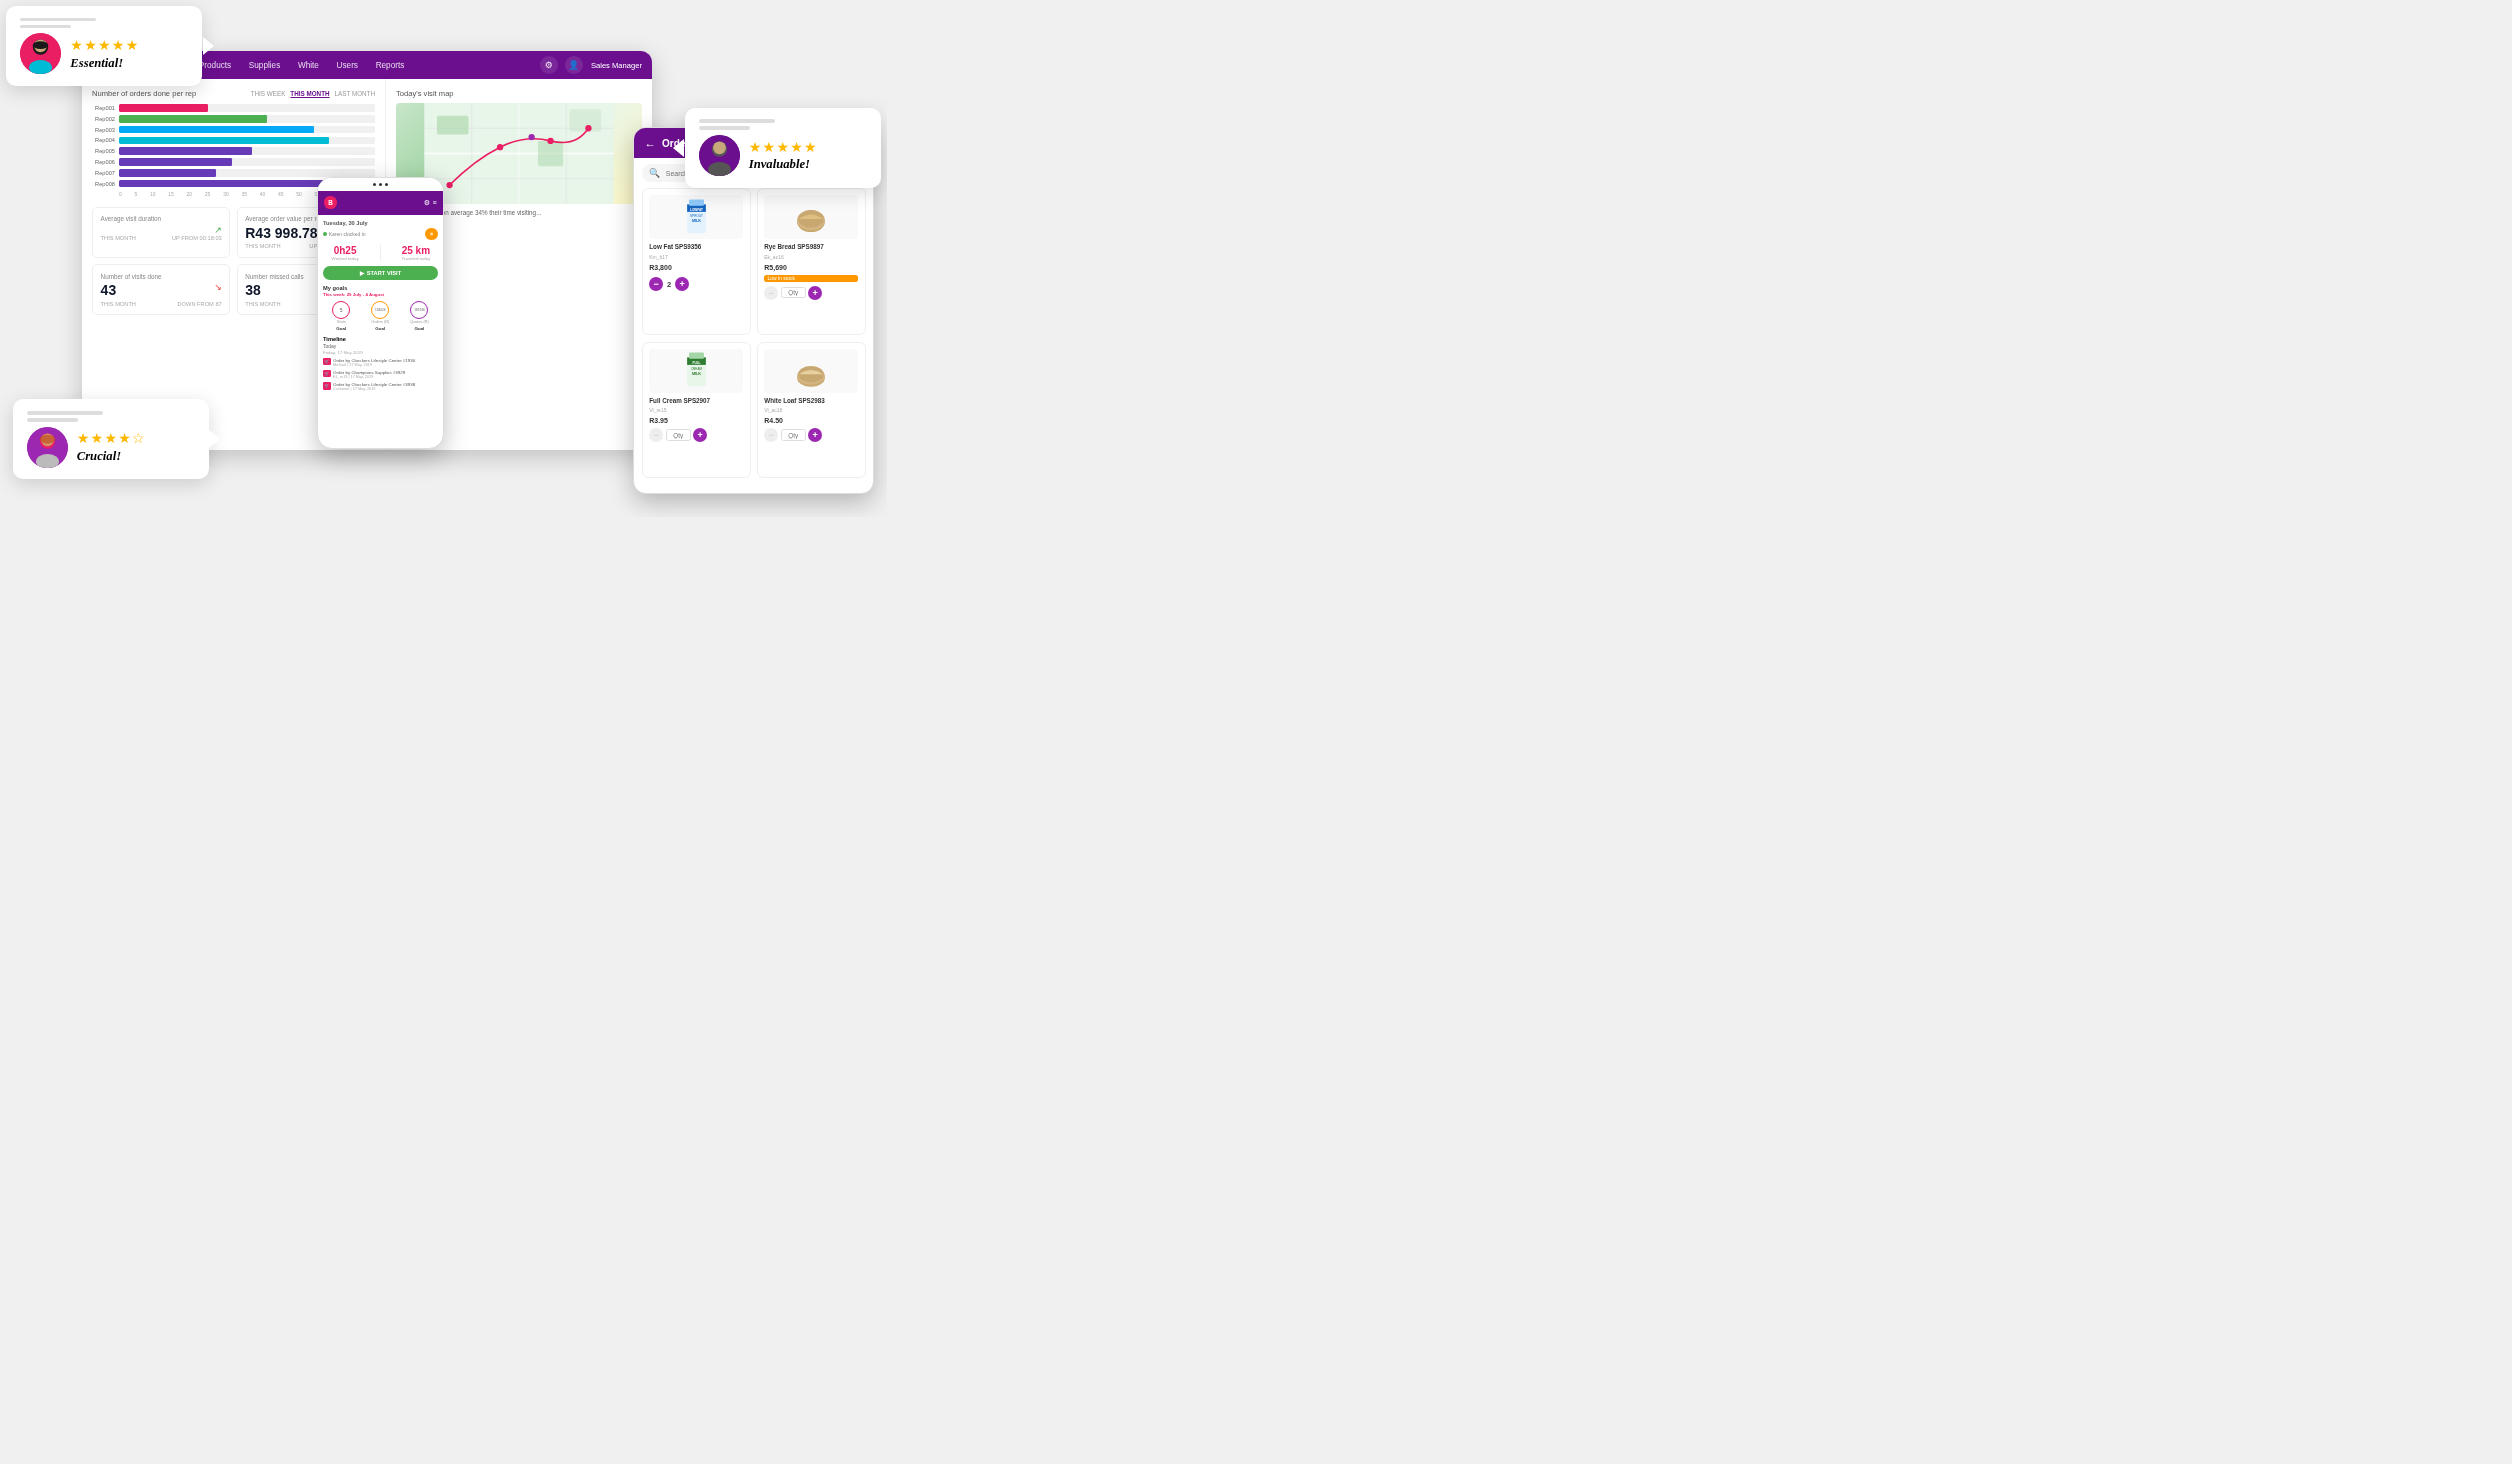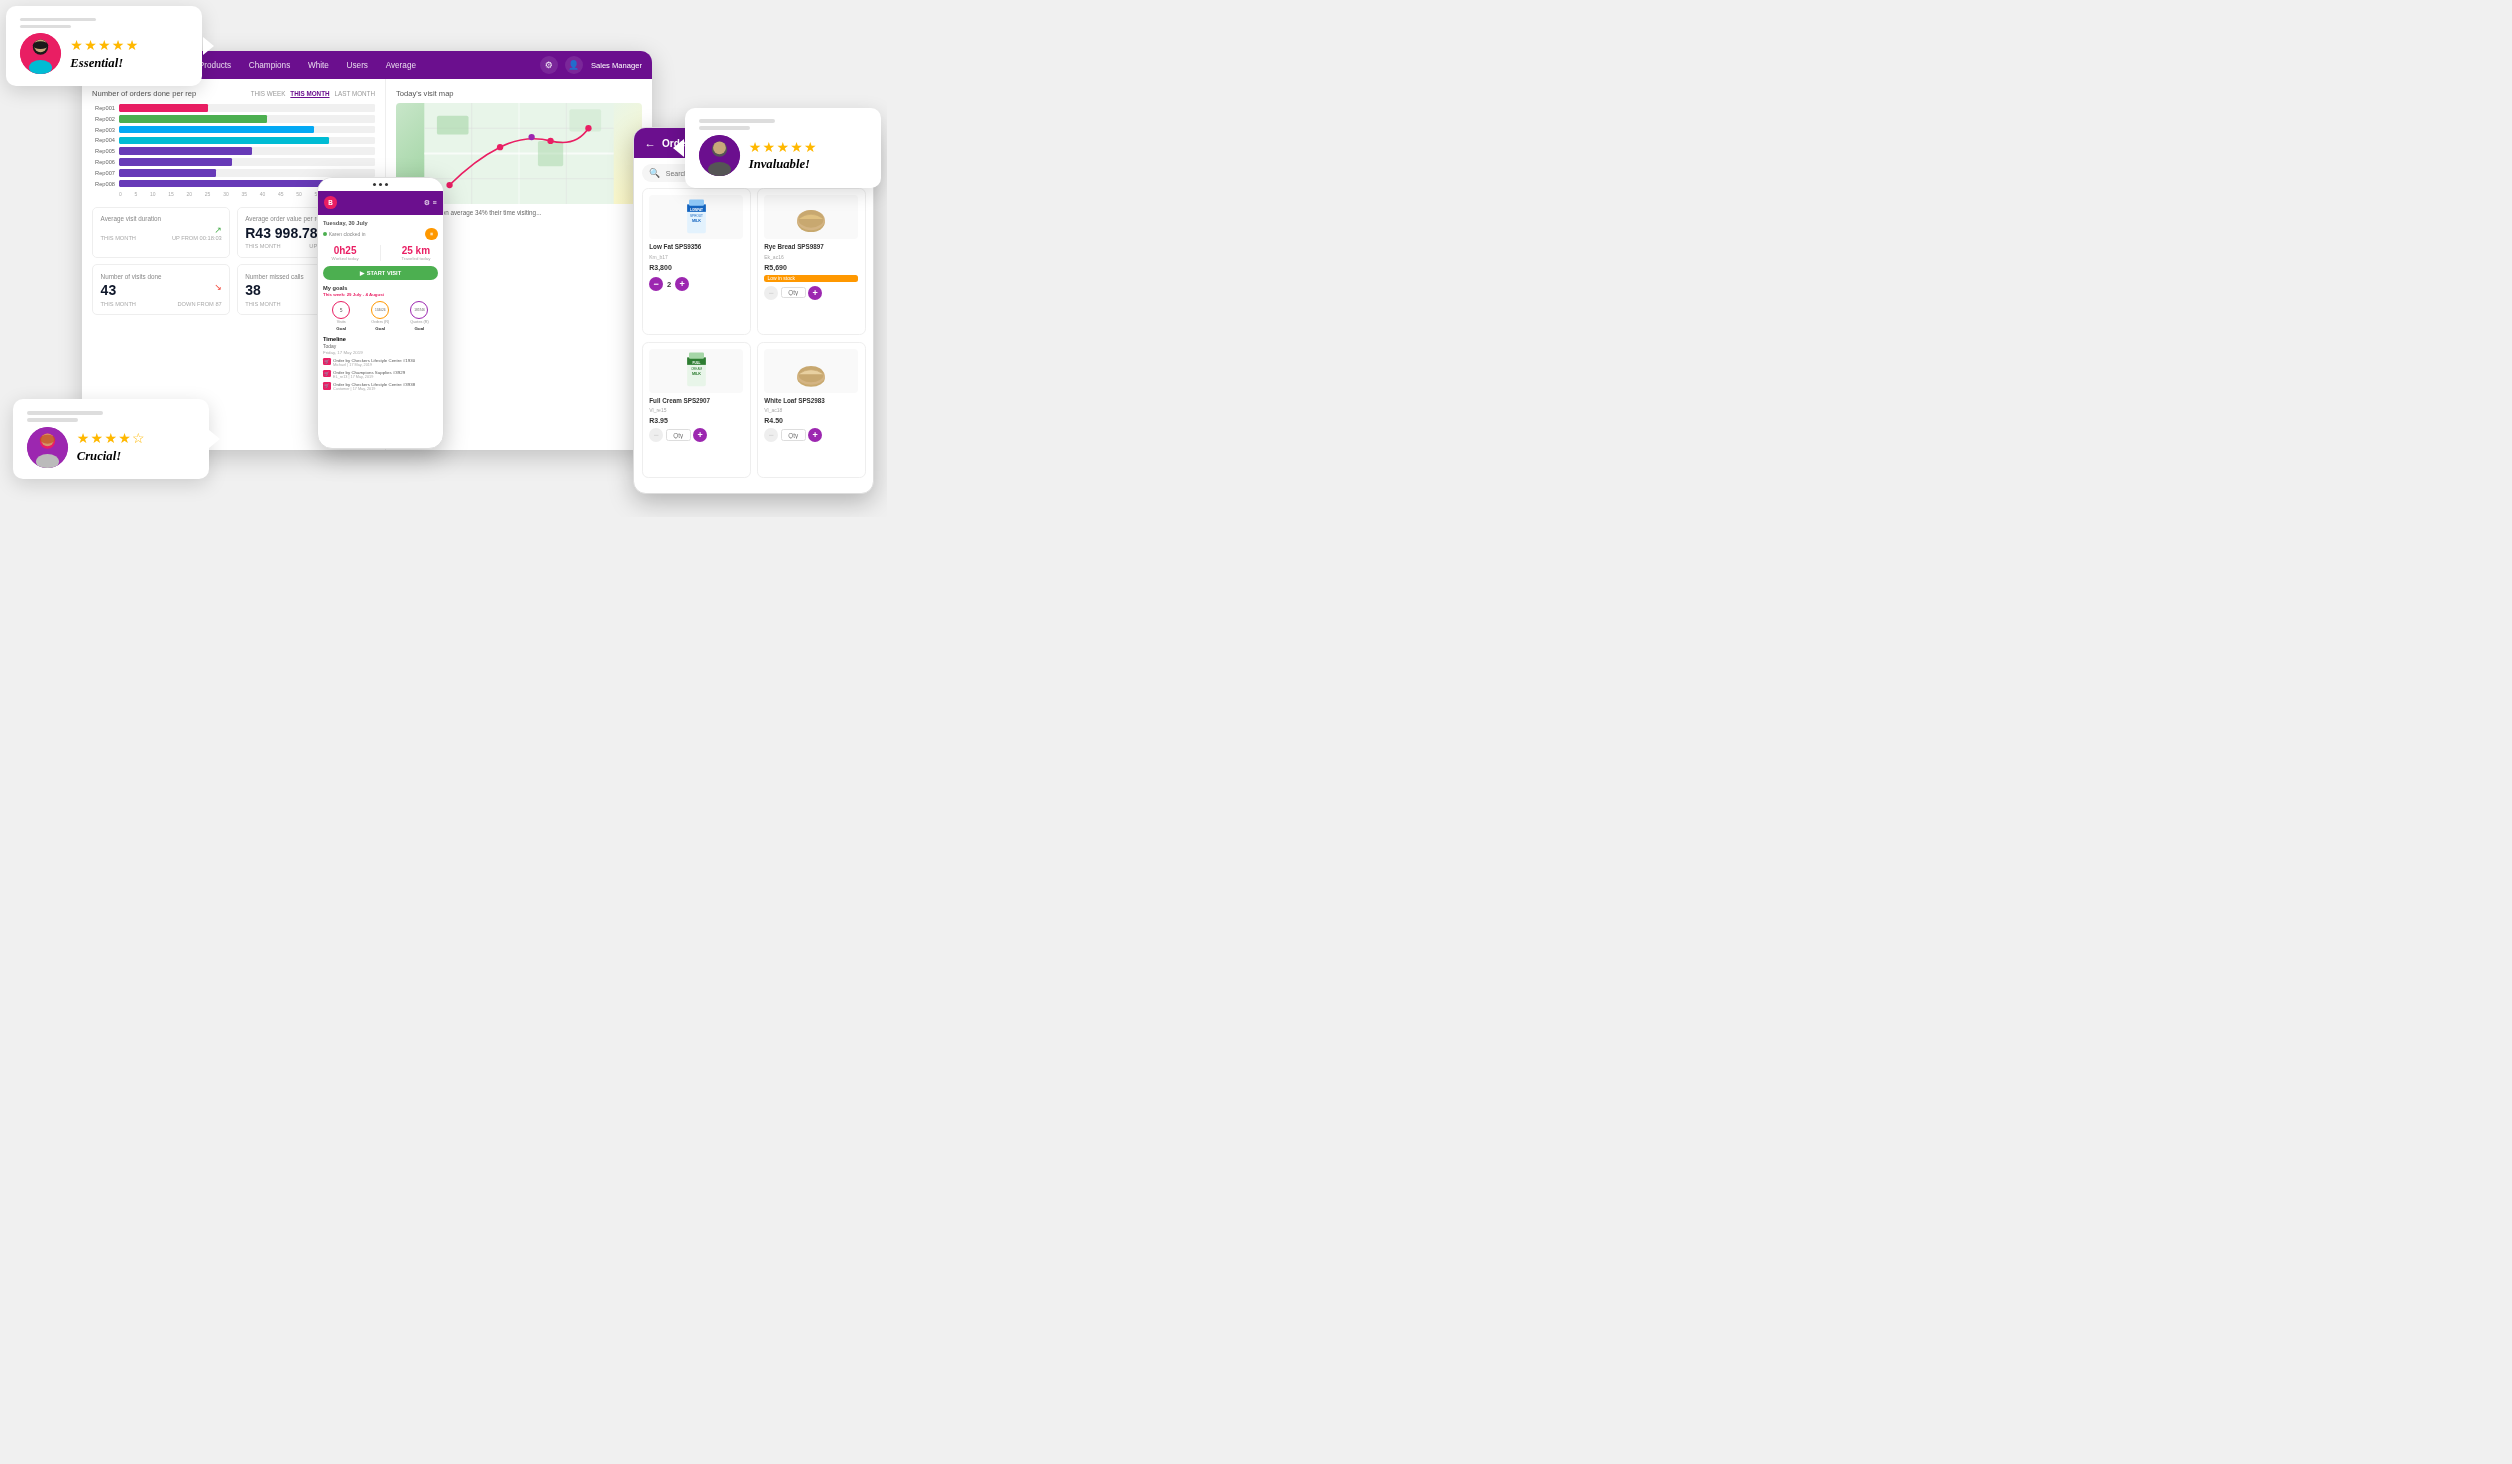--- a/index.html
+++ b/index.html
@@ -655,24 +655,24 @@
   </div>
   <div class="speech-tail-right"></div>
 </div>
 
 <div class="dashboard-screen">
 
   <div class="nav-bar">
     <div class="nav-item">Timeline</div>
     <div class="nav-item">Calendar</div>
     <div class="nav-item">Products</div>
-    <div class="nav-item">Champions</div>
+    <div class="nav-item">Supplies</div>
     <div class="nav-item">White</div>
     <div class="nav-item">Users</div>
-    <div class="nav-item">Average</div>
+    <div class="nav-item">Reports</div>
     <div class="nav-spacer"></div>
     <div class="nav-icons">
       <div class="nav-icon-btn">⚙</div>
       <div class="nav-icon-btn">👤</div>
       <span style="color:white;font-size:7.6px;">Sales Manager</span>
     </div>
   </div>
 
   <div class="dashboard-body">
 

